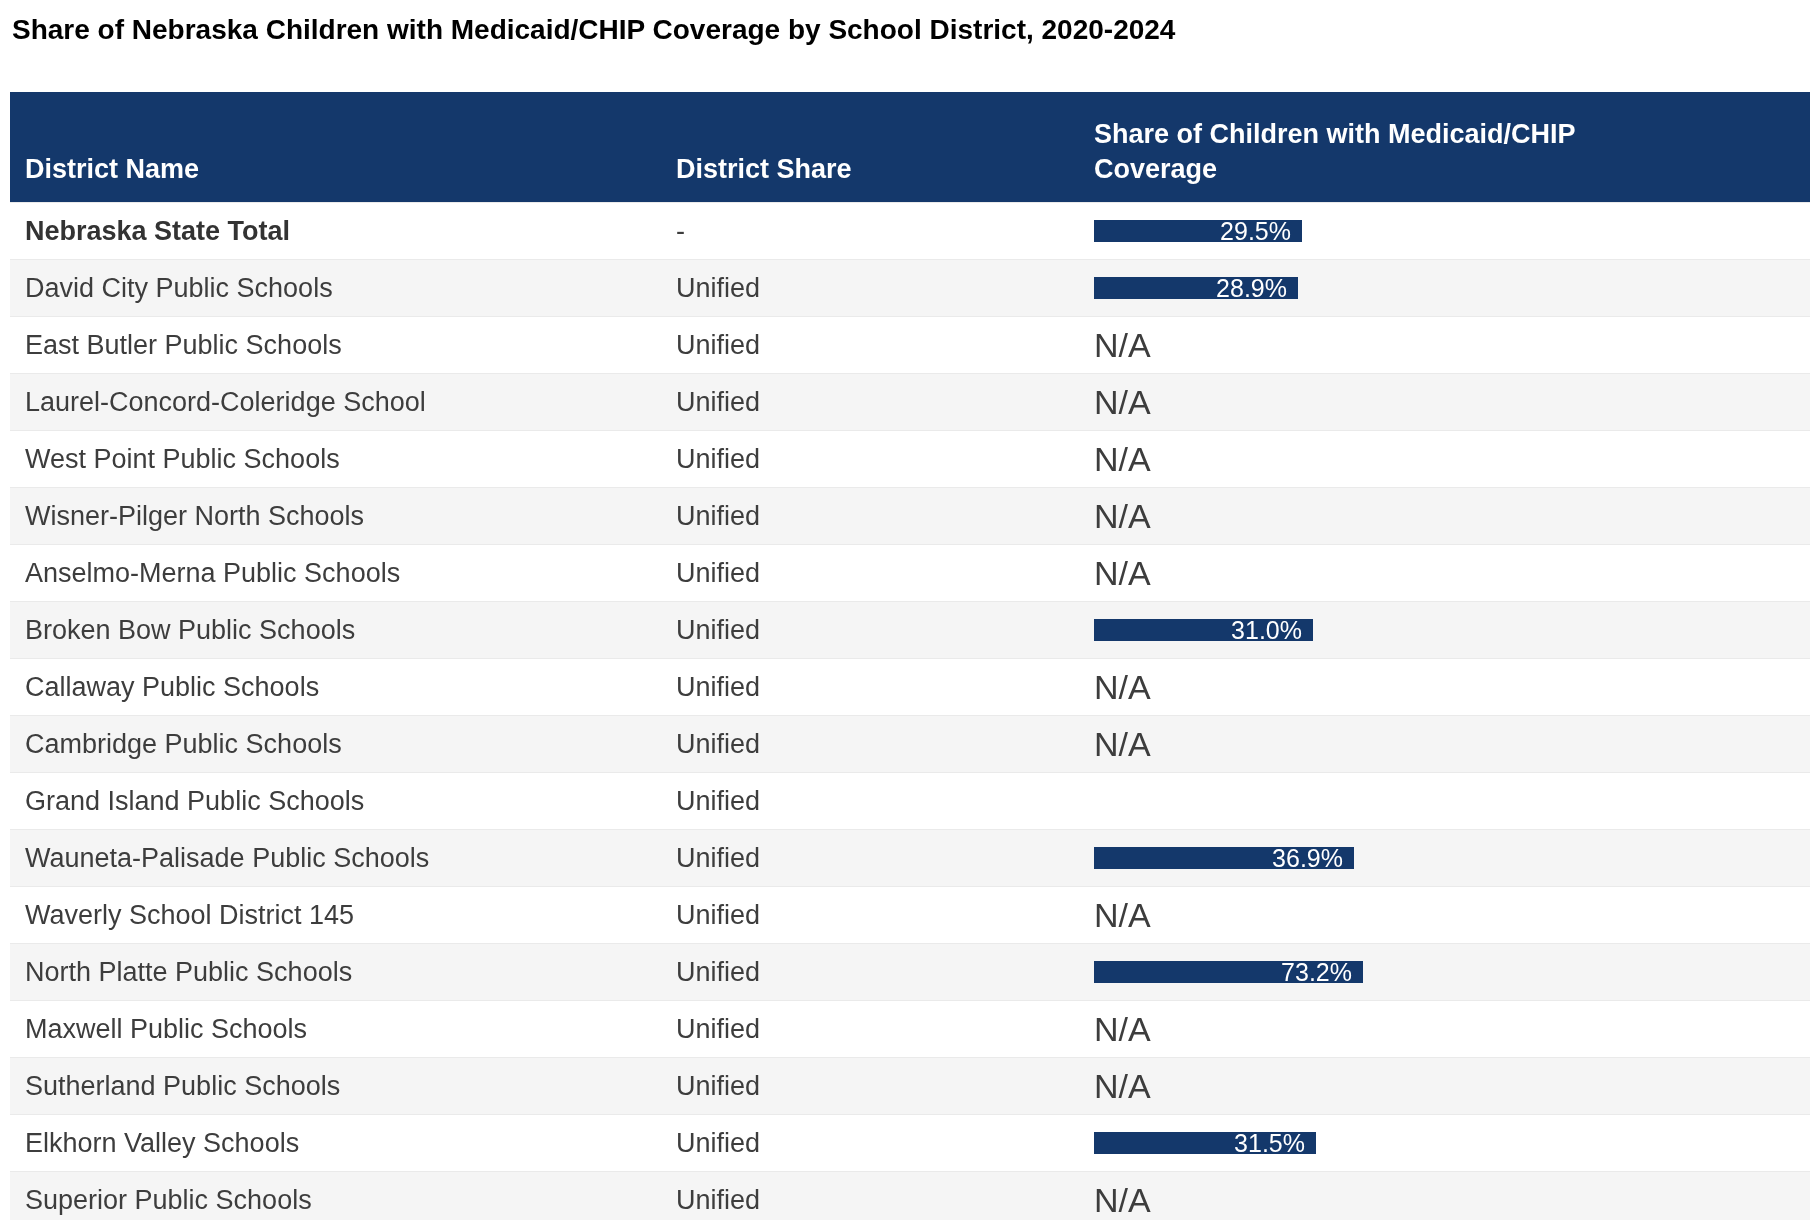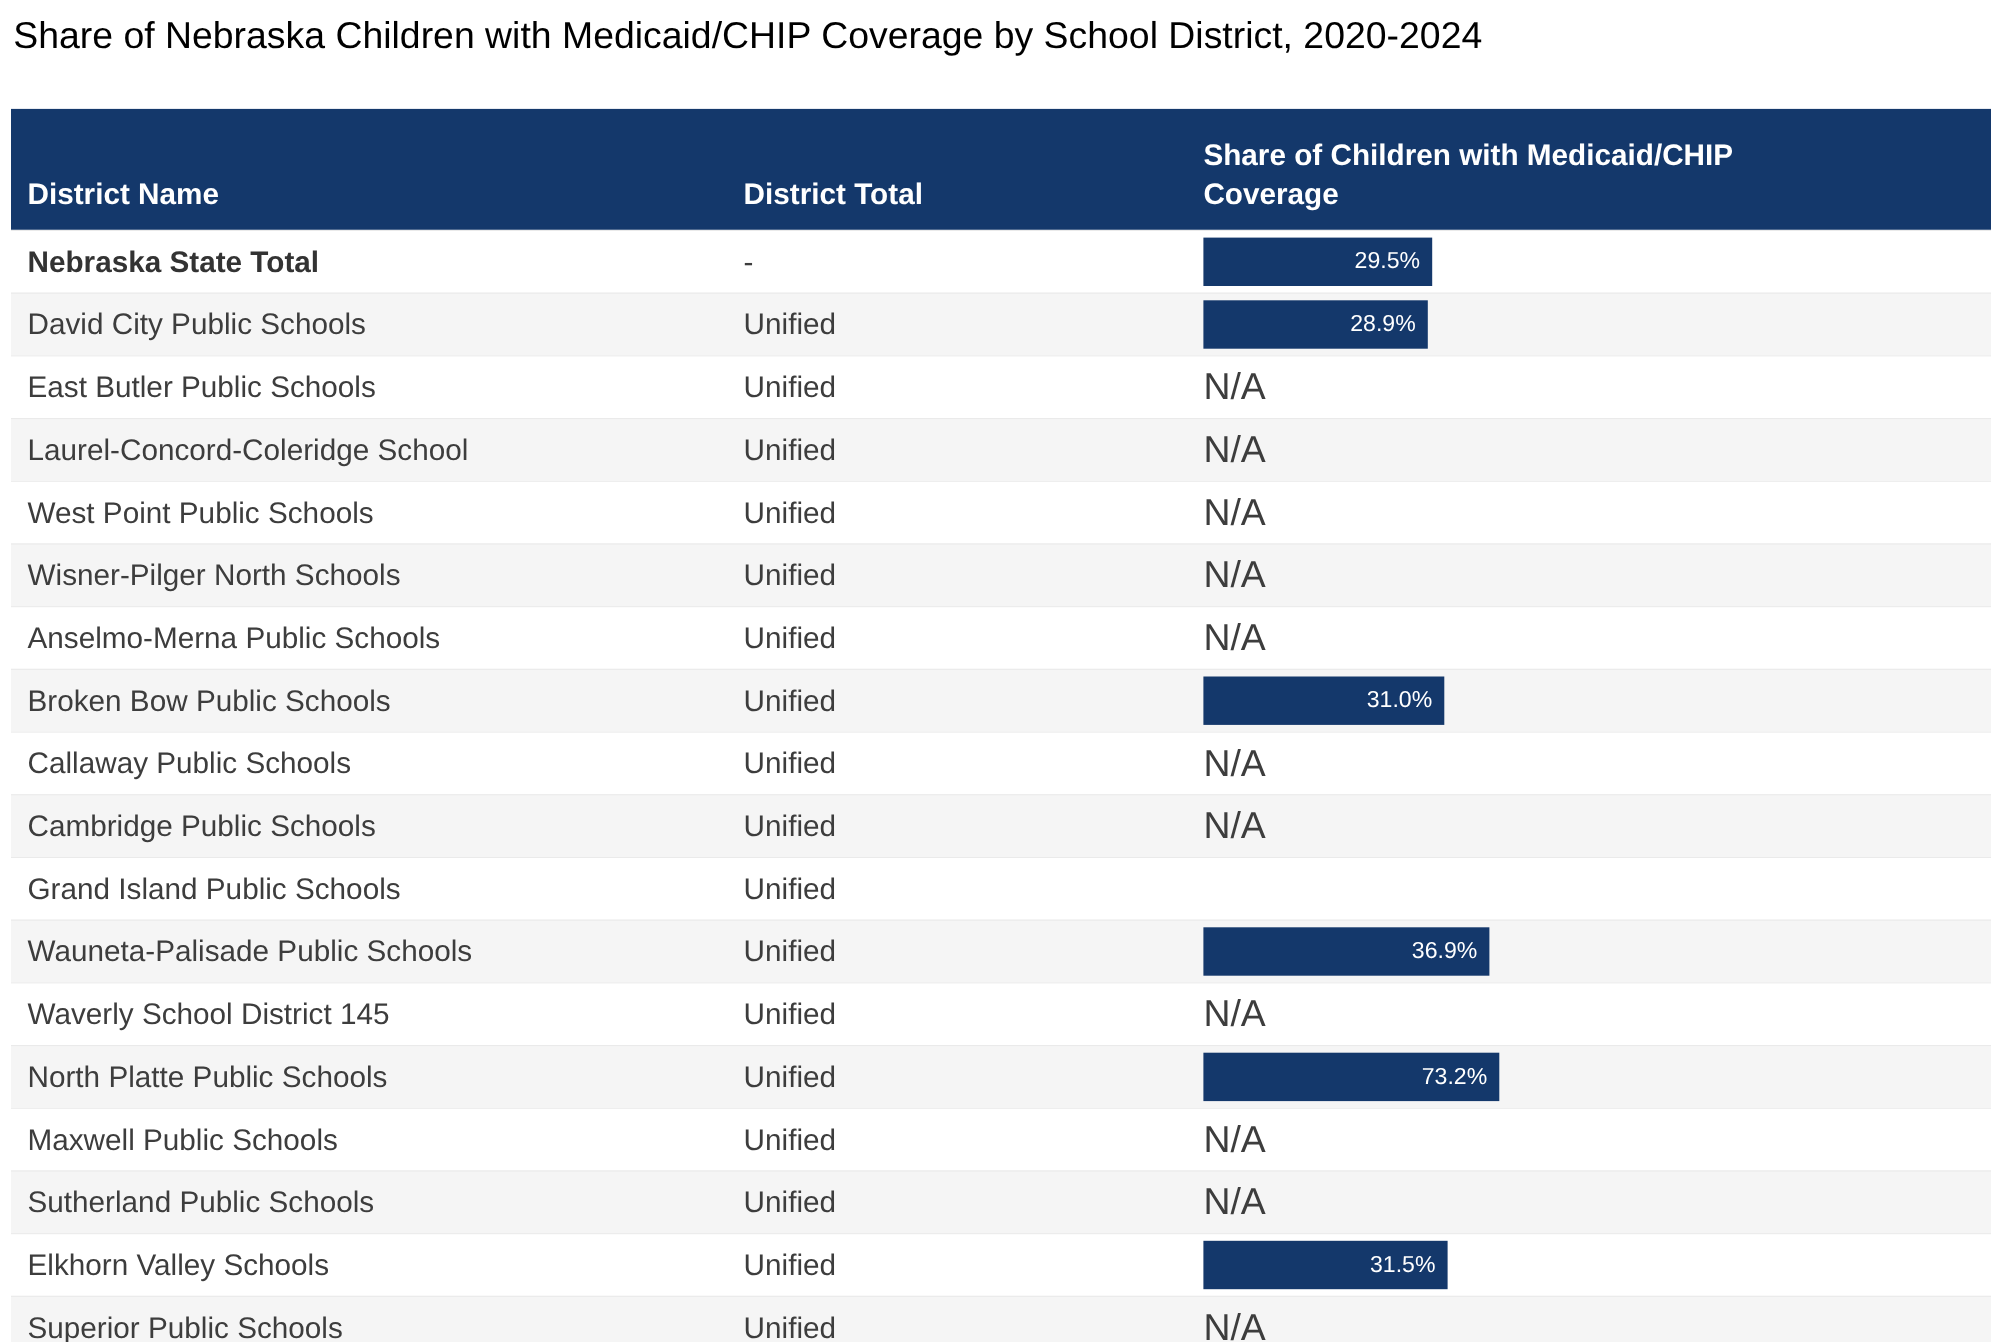--- a/index.html
+++ b/index.html
@@ -11,22 +11,22 @@
   body {
     width: 1820px;
     height: 1220px;
     overflow: hidden;
     box-sizing: border-box;
   }
   .page {
     padding: 10px 10px 0 10px;
   }
   .page-title {
-    font-size: 34px;
-    font-weight: 400;
+    font-size: 28px;
+    font-weight: 700;
     color: var(--title-text, #000);
     margin: 4px 0 0 2px;
     line-height: 1.15;
   }
   .viz-table {
     margin-top: 46px;
   }
   .thead {
     background: var(--header-bg, #14386b);
     color: var(--header-text, #fff);
@@ -66,45 +66,45 @@
     border-top: 1px solid #eaeaea;
   }
   .tbody .row.alt {
     background: var(--row-alt-bg, #f5f5f5);
   }
   .tbody .row.emphasis .col1 {
     font-weight: 700;
     color: #333333;
   }
   .bar {
-    height: 44px;
+    height: 22px;
     background: var(--bar-fill, #14386b);
     color: var(--bar-label, #fff);
     display: flex;
     align-items: center;
     justify-content: flex-end;
     padding-right: 11px;
     box-sizing: border-box;
-    font-size: 21px;
+    font-size: 25px;
     min-width: 0;
   }
   .na-label {
     font-size: 34px;
   }
 </style>
 </head>
 <body>
 
 <div class="page">
   <h1 class="page-title">Share of Nebraska Children with Medicaid/CHIP Coverage by School District, 2020-2024</h1>
 
   <div class="viz-table">
     <div class="thead">
       <div class="cell col1">District Name</div>
-      <div class="cell col2">District Total</div>
+      <div class="cell col2">District Share</div>
       <div class="cell col3">
         <div class="hdr3-text">Share of Children with Medicaid/CHIP Coverage</div>
       </div>
     </div>
     <div class="tbody">
         <div class="row emphasis">
           <div class="cell col1">Nebraska State Total</div>
           <div class="cell col2">-</div>
           <div class="cell col3">
             <div class="bar" style="width: 208px;">

